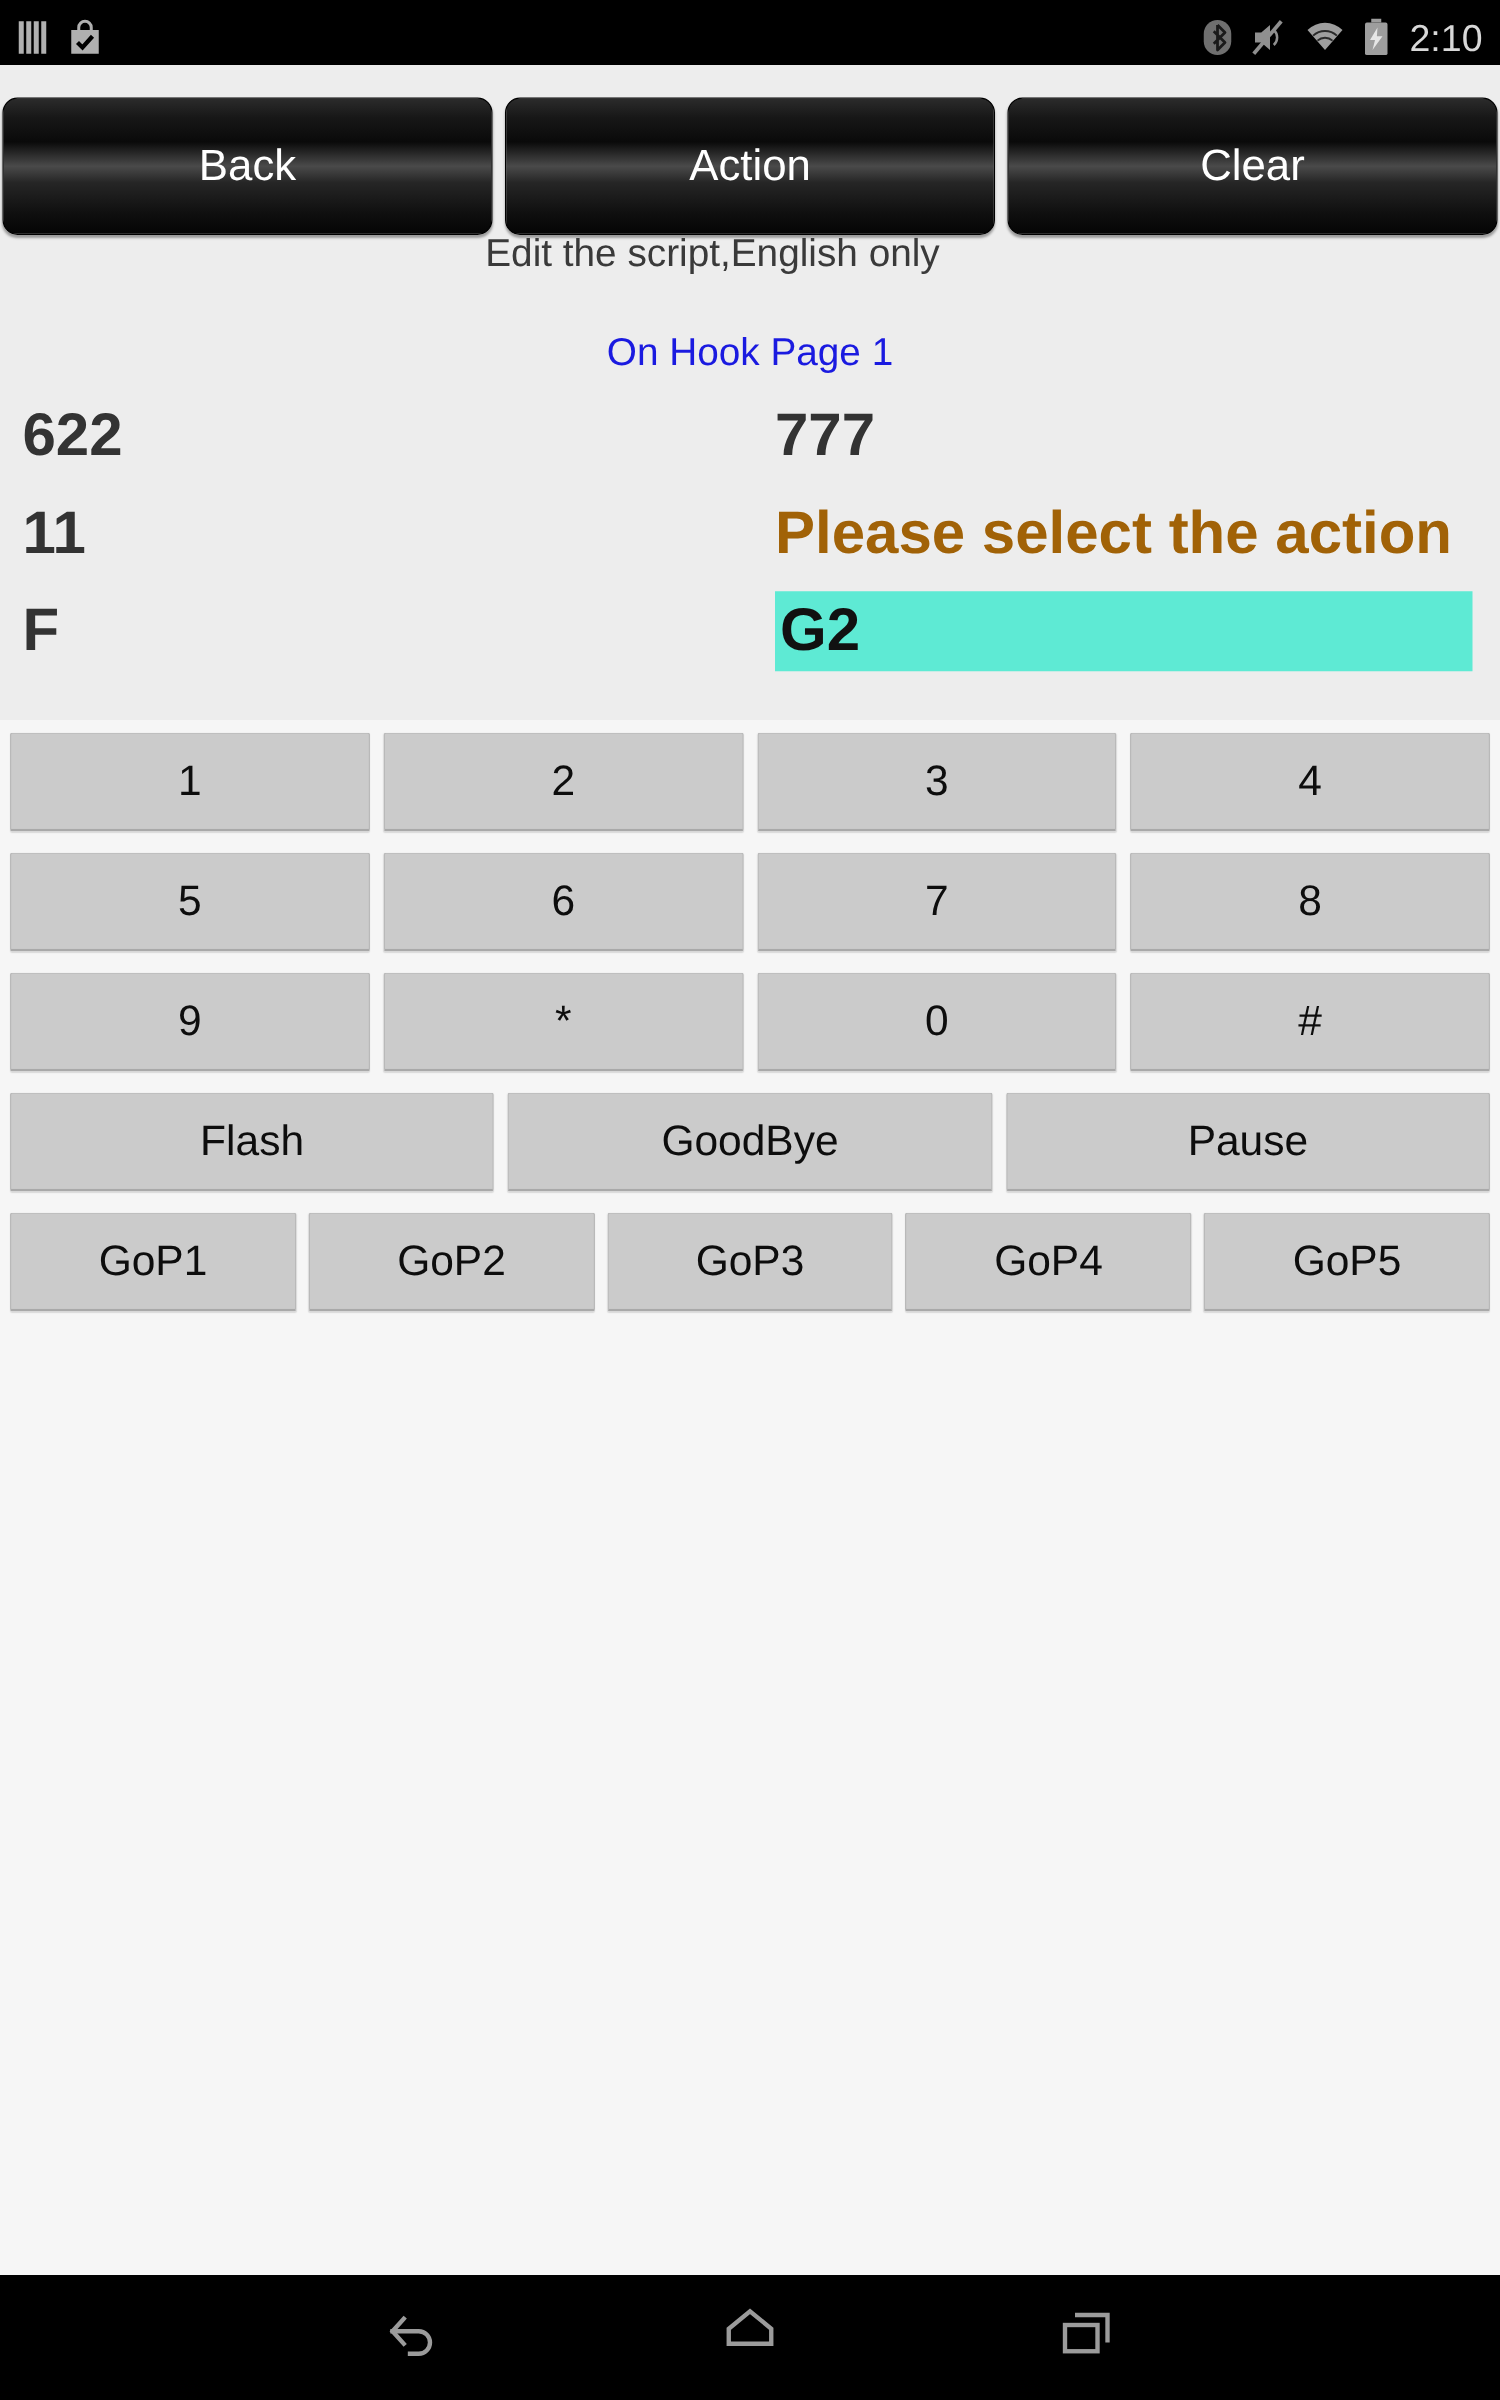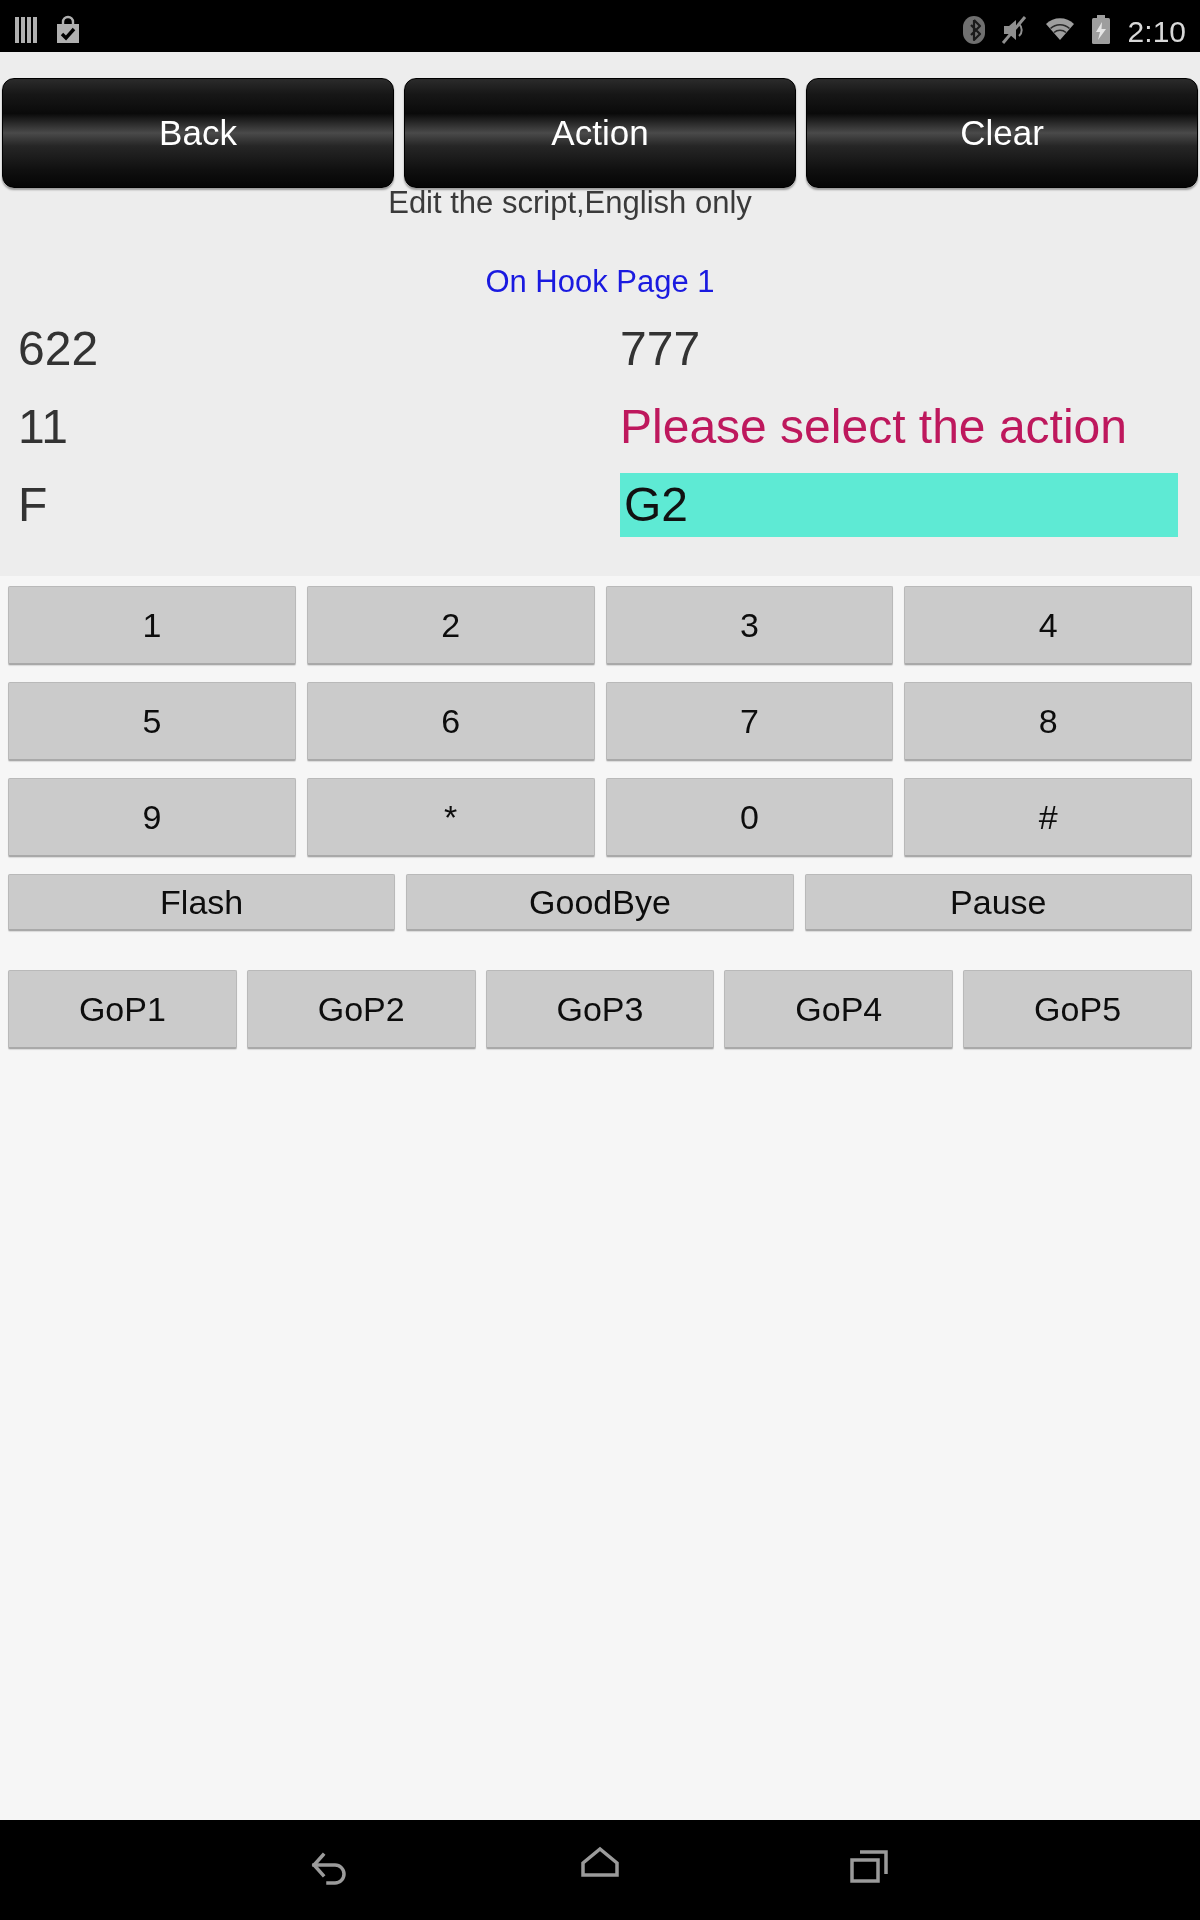--- a/index.html
+++ b/index.html
@@ -118,20 +118,21 @@
   }
 
   
   .script-row {
     position: absolute;
     left: 0;
     width: 1200px;
     height: 78px;
     display: flex;
     align-items: center;
+    font-weight: bold;
   }
   #row-1 { top: 258px; }
   #row-2 { top: 336px; }
   #row-3 { top: 414px; }
 
   .cell-left {
     width: 620px;
     padding-left: 18px;
     font-size: 48px;
     color: #333333;
@@ -140,21 +141,21 @@
     overflow: hidden;
   }
   .cell-right {
     width: 560px;
     font-size: 48px;
     color: #333333;
     line-height: 1;
     white-space: nowrap;
     overflow: hidden;
   }
-  .cell-right.placeholder { color: #be185d; }
+  .cell-right.placeholder { color: #a16207; }
   .cell-right.highlight {
     background: #5eead4;
     color: #111111;
     height: 64px;
     display: flex;
     align-items: center;
     padding-left: 4px;
     width: 558px;
   }
 
@@ -182,21 +183,21 @@
     border-radius: 2px;
     color: #0d0d0d;
     font-size: 34px;
     display: flex;
     align-items: center;
     justify-content: center;
     cursor: pointer;
     user-select: none;
     box-shadow: 0 1px 1px rgba(0,0,0,0.12);
   }
-  #fn-row .gray-btn { height: 57px; }
+  #fn-row .gray-btn { height: 79px; }
   #gop-row { gap: 10px; }
 
   
   #nav-bar {
     position: absolute;
     bottom: 0; left: 0;
     width: 1200px;
     height: 100px;
     background: #000;
     display: flex;

